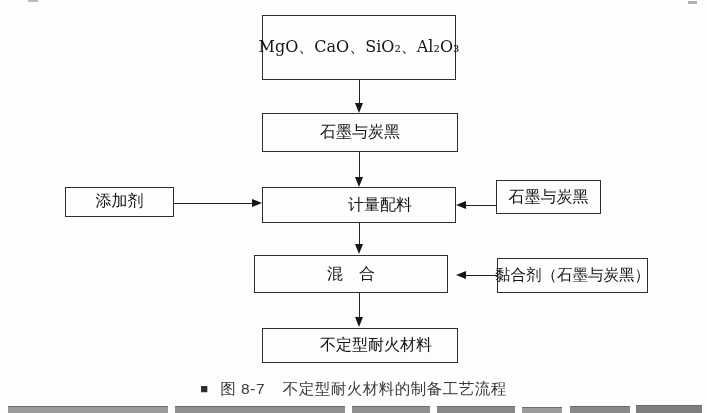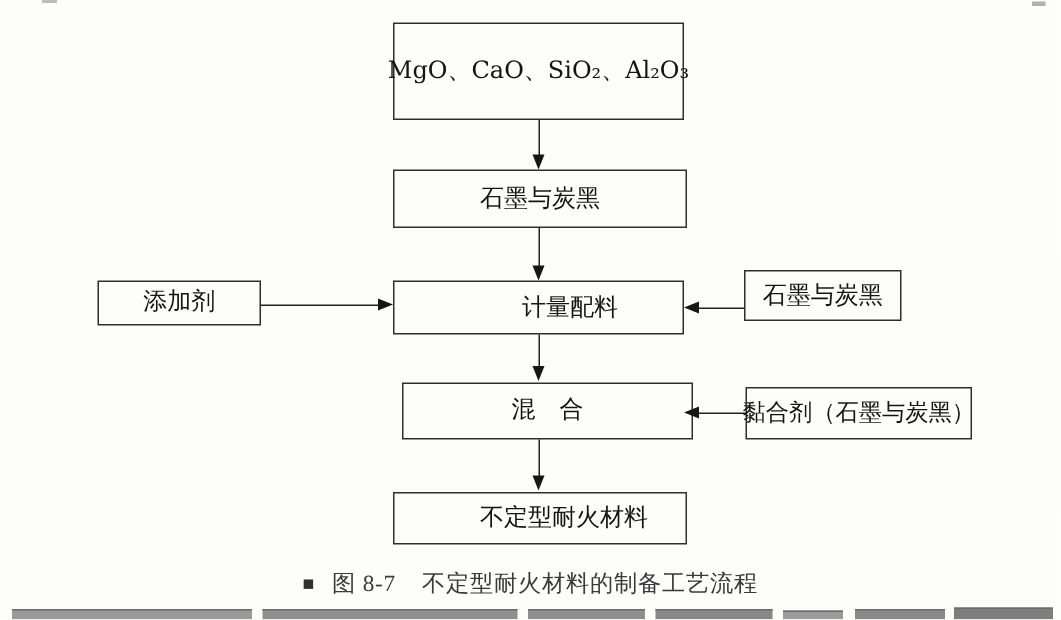--- a/index.html
+++ b/index.html
@@ -43,21 +43,21 @@
   .head-right {
     position: absolute; width: 0; height: 0;
     border-top: 4px solid transparent;
     border-bottom: 4px solid transparent;
     border-left: 10px solid #161616;
   }
   .caption {
     position: absolute;
     left: 0; right: 0; top: 379px;
     text-align: center;
-    font-family: Liberation Serif, serif;
+    font-family: Liberation Sans, sans-serif;
     font-size: 15.5px;
     color: #3a3a3a;
     letter-spacing: 0.5px;
   }
   .caption .bullet { font-size: 13px; margin-right: 7px; position: relative; top: -1px; color: #2f2f2f; }
   .caption .label { margin-right: 13px; }
   .artifact { position: absolute; background: #929292; border-top: 1px solid #6b6b6b; }
   .speck { position: absolute; background: #bdbdbd; }
 </style>
 </head>
@@ -96,21 +96,21 @@
   <div class="hline" style="left:465px; top:205px; width:31px;"></div>
   <div class="head-left" style="left:456px; top:201px;"></div>
 
   <div class="node" style="left:496px; top:180px; width:105px; height:34px;">
     <div>石墨与炭黑</div>
   </div>
 
   <div class="vline" style="left:359px; top:223px; height:22px;"></div>
   <div class="head-down" style="left:355px; top:244px;"></div>
 
-  <div class="node" style="left:268px; top:255px; width:194px; height:38px;font-family:Liberation Serif, serif;">
+  <div class="node" style="left:254px; top:255px; width:194px; height:38px;">
     <div>混　合</div>
   </div>
 
   <div class="hline" style="left:465px; top:275px; width:32px;"></div>
   <div class="head-left" style="left:456px; top:271px;"></div>
 
   <div class="node" style="left:497px; top:258px; width:151px; height:35px; font-size:15.5px;">
     <div>黏合剂（石墨与炭黑）</div>
   </div>
 

